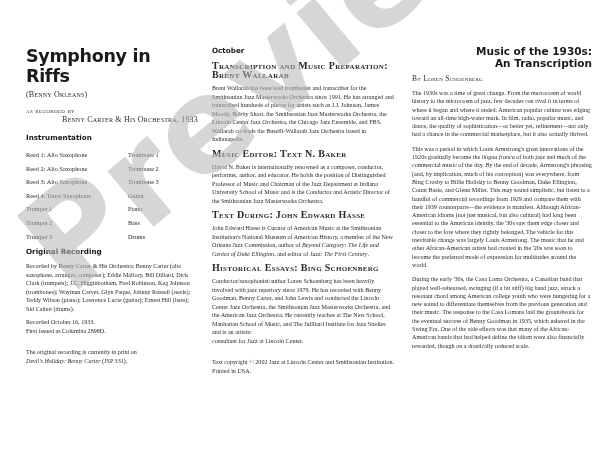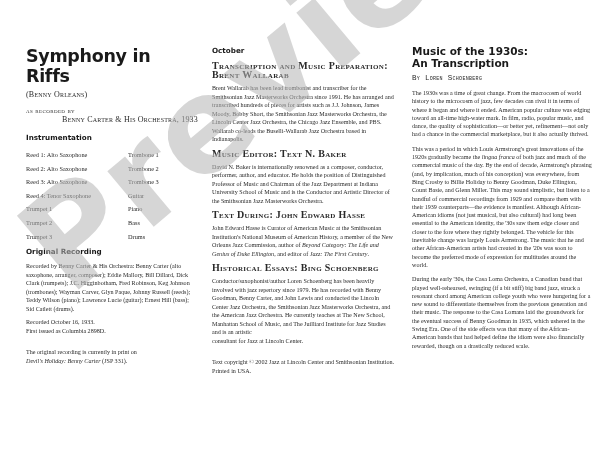--- a/index.html
+++ b/index.html
@@ -31,23 +31,23 @@
   .gap { height: 8px; }
 
   .h3 {
     font-size: 10px; font-variant: small-caps; letter-spacing: 0.3px; line-height: 9px;
     margin: 0 0 5px 0; color: #2a2a2a;
   }
   .h3.big { margin-top: 2px; }
 
   .title2 {
     font-family: "DejaVu Sans", "Liberation Sans", sans-serif;
-    font-weight: bold; font-size: 10.5px; line-height: 11.5px; color: #1a1a1a; margin: 0 0 5px 0;
+    font-weight: bold; font-size: 10.5px; line-height: 11.5px; color: #1a1a1a; margin: 0 0 5px 0; text-align: right;
   }
-  .byline { font-size: 7.5px; font-variant: small-caps; letter-spacing: 0.3px; margin: 0 0 6px 0; line-height: 9px; font-family: Liberation Mono, monospace; }
+  .byline { font-size: 7.5px; font-variant: small-caps; letter-spacing: 0.3px; margin: 0 0 6px 0; line-height: 9px; }
   .col3 .p { line-height: 8.3px; margin-bottom: 6px; text-align: left; }
 
   .watermark {
     position: absolute; left: 0; top: 0; width: 612px; height: 459px; pointer-events: none;
   }
   .watermark span {
     position: absolute; left: 40px; top: 185px;
     font-family: "DejaVu Sans", "Liberation Sans", sans-serif; font-weight: bold;
     font-size: 132px; color: rgba(180,180,180,0.55); letter-spacing: 2px;
     transform: rotate(-40deg); transform-origin: left center; white-space: nowrap;

